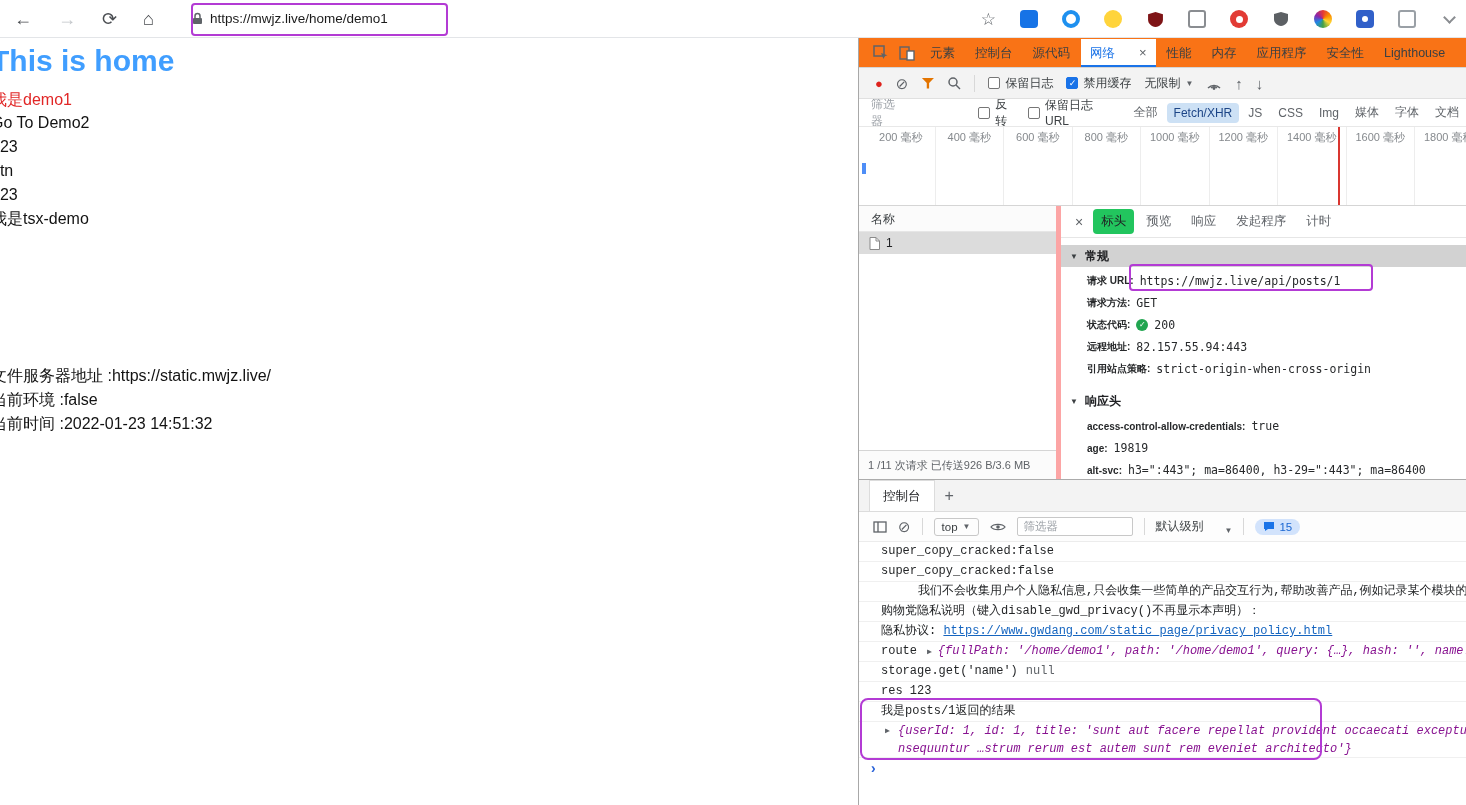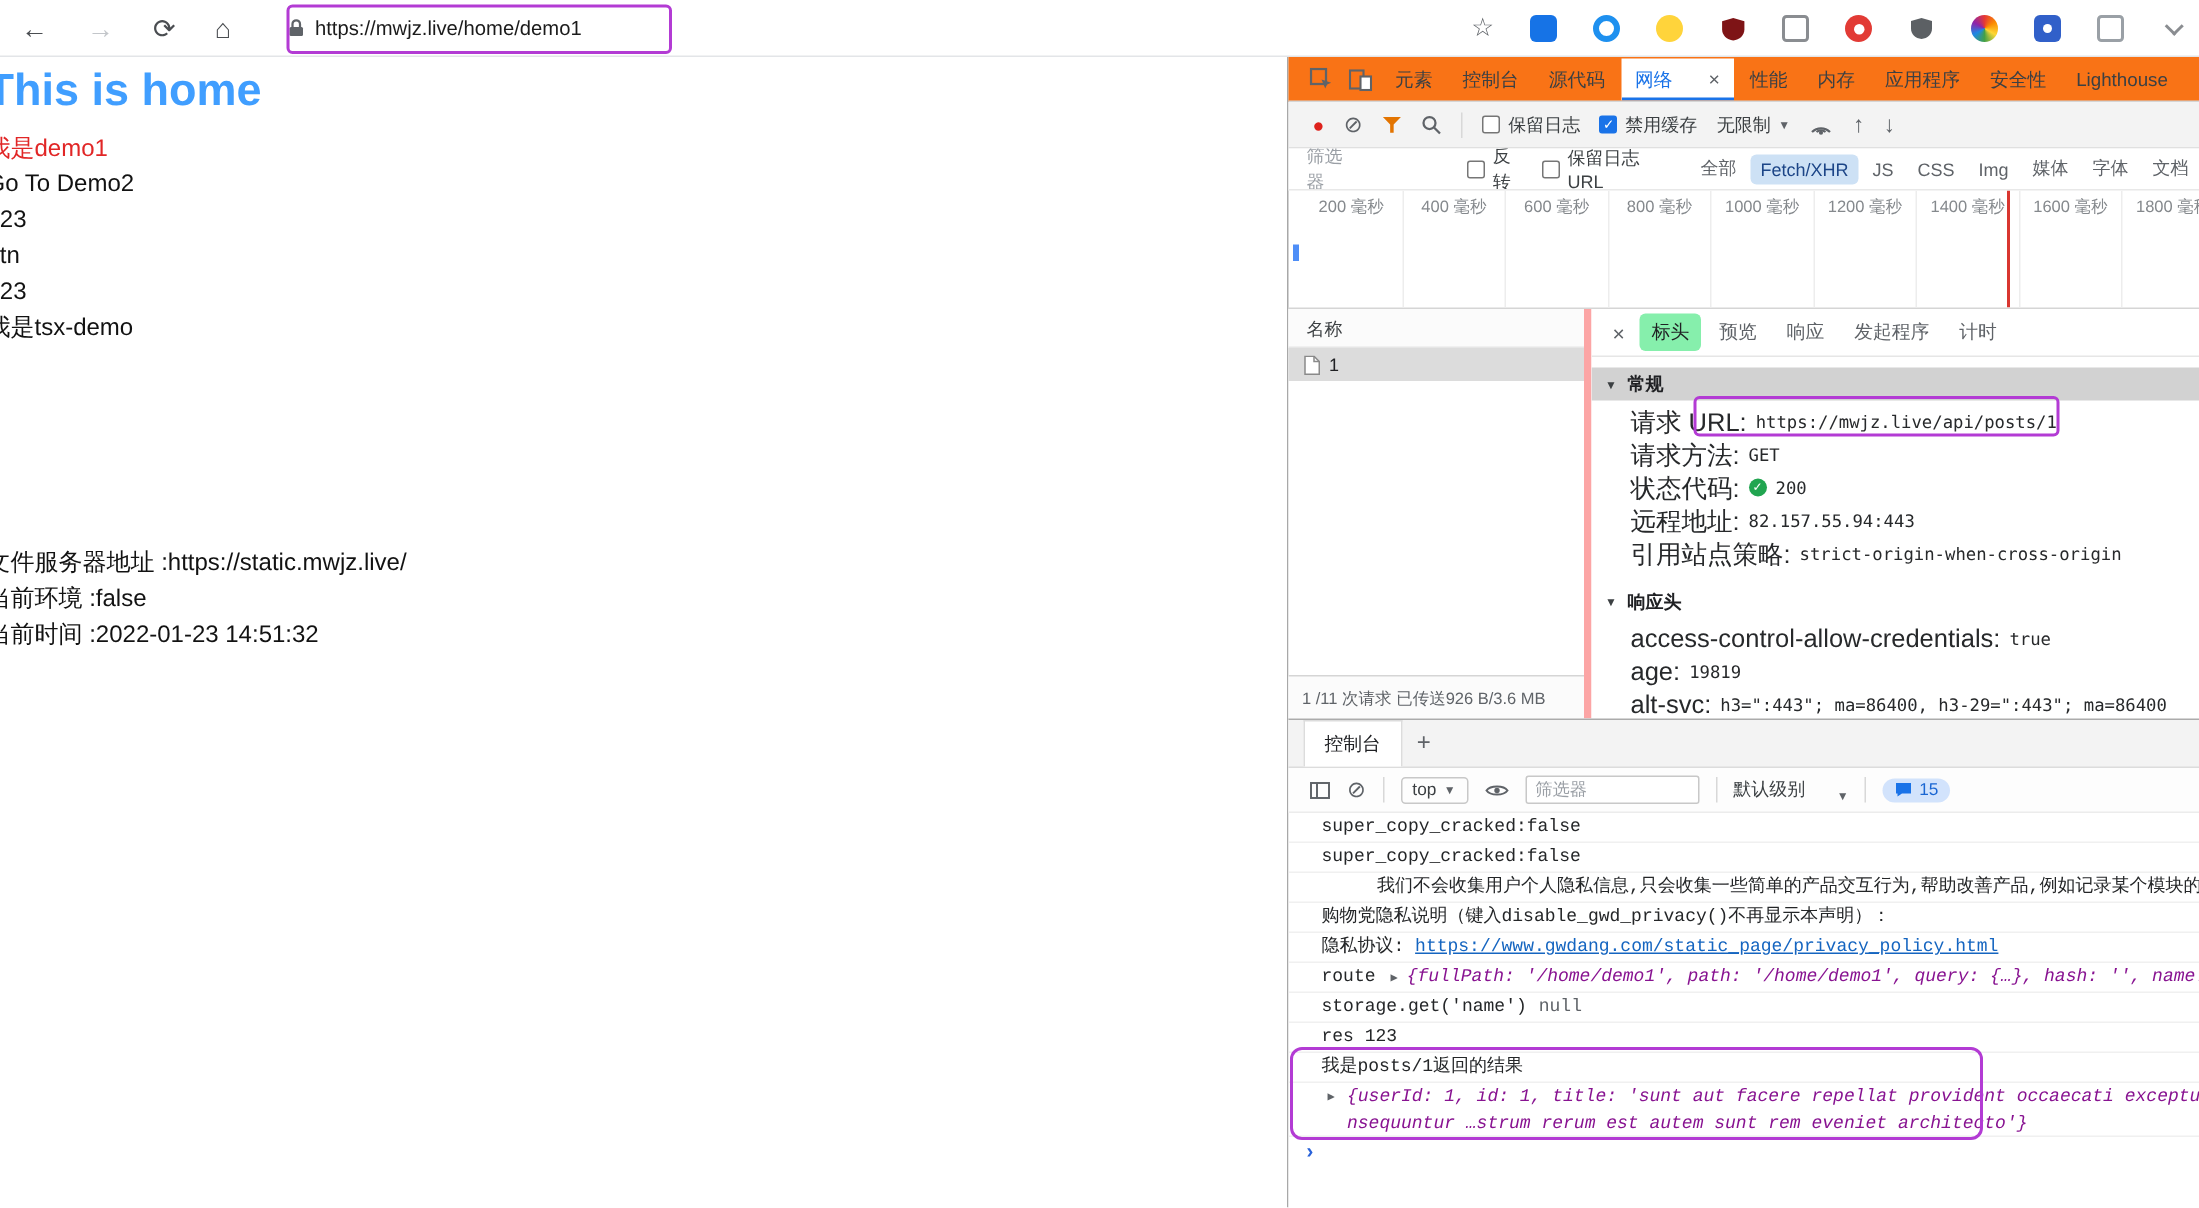--- a/index.html
+++ b/index.html
@@ -69,28 +69,28 @@
 .net-list{position:absolute;left:0;top:168px;width:202px;height:273px;border-right:5px solid #fca5a5;background:#fff}
 .nl-header{height:26px;line-height:26px;padding-left:12px;border-bottom:1px solid #e6e6e6;color:#3c4043;background:#fbfbfb}
 .nl-row{height:22px;display:flex;align-items:center;gap:6px;padding-left:10px;background:#dcdcdc}
 .nl-status{position:absolute;left:0;bottom:0;width:100%;height:29px;border-top:1px solid #d5d5d5;background:#fbfbfb;
   color:#5f6368;font-size:11px;display:flex;align-items:center;gap:8px;padding-left:9px;white-space:nowrap;overflow:hidden}
 
 .net-detail{position:absolute;left:202px;top:168px;width:406px;height:273px;background:#fff;overflow:hidden}
 .nd-tabs{height:32px;display:flex;align-items:center;gap:4px;padding-left:8px;border-bottom:1px solid #e6e6e6}
 .nd-close{color:#5f6368;font-size:14px;padding:0 6px}
 .nd-tab{padding:4px 8px;color:#5f6368;font-size:12.5px;border-radius:4px;white-space:nowrap}
-.nd-tab.active{background:#86efac;color:#202124}
+.nd-tab.active{background:#22c55e;color:#202124}
 .sect-bar{height:22px;margin-top:7px;background:#d2d2d2;display:flex;align-items:center;gap:7px;padding-left:9px}
 .sect-head{height:22px;margin-top:10px;display:flex;align-items:center;gap:7px;padding-left:9px}
 .tri{font-size:8px;color:#3c4043}
 .sect-title{font-weight:bold;font-size:12px;color:#202124}
 .kv-rows{margin-top:3px}
 .kv{height:22px;display:flex;align-items:center;padding-left:26px;gap:6px;white-space:nowrap;overflow:hidden}
-.kv-label{font-weight:normal;font-size:17px;color:#27292b}
+.kv-label{font-weight:bold;font-size:10px;color:#27292b}
 .kv-value{font-size:11.5px;color:#27292b}
 .status-dot{width:12px;height:12px;border-radius:50%;background:#21a550;color:#fff;font-size:8px;
   line-height:12px;text-align:center;flex:none}
 
 
 .console{position:absolute;left:0;top:441px;width:608px;height:326px;border-top:1px solid #ababab;background:#fff}
 .cs-tabbar{height:32px;background:#f3f3f3;border-bottom:1px solid #dcdcdc;display:flex;align-items:flex-end;
   padding-left:10px;gap:10px}
 .cs-tab{height:31px;line-height:31px;padding:0 13px;background:#fff;border:1px solid #dcdcdc;border-bottom:none;
   color:#202124;font-size:12.5px}

